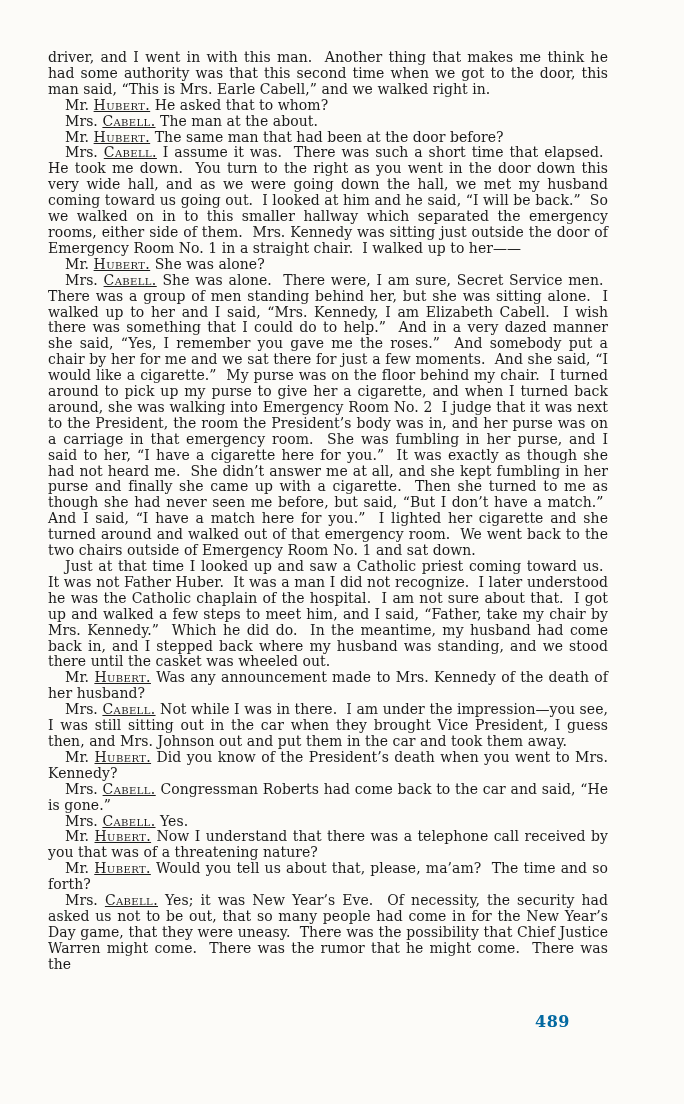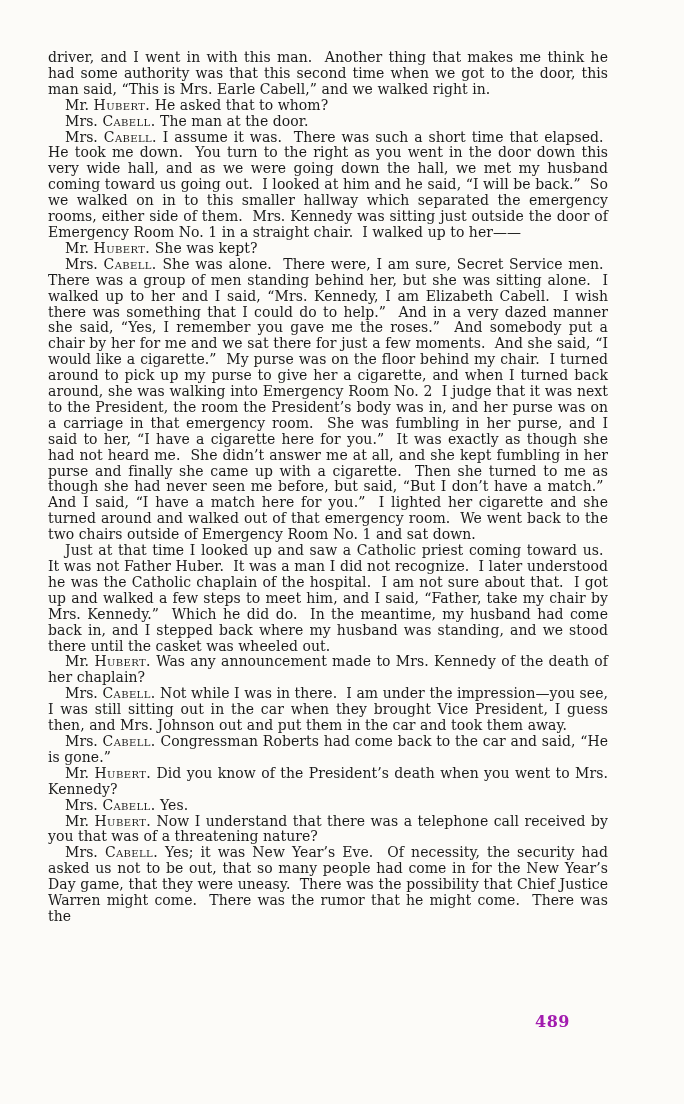--- a/index.html
+++ b/index.html
@@ -26,65 +26,68 @@
   }
   .para {
     margin: 0;
     text-indent: 17px;
   }
   .para.flush { text-indent: 0; }
   .speaker-prefix { }
   .speaker-name {
     font-variant: small-caps;
     letter-spacing: 0.4px;
+    text-decoration: underline;
   }
   .page-number {
     position: absolute;
     top: 1012px;
     right: 114px;
     font-size: 16px;
     font-weight: bold;
     letter-spacing: 0.5px;
-    color: #a21caf;
+    color: #0369a1;
   }
 </style>
 </head>
 <body>
 
 <div class="page">
   <div class="text-block">
 
     <p class="para flush"><span class="speaker-prefix"></span> <span class="speaker-name"></span> <span class="para-text">driver, and I went in with this man.&nbsp; Another thing that makes me think he had some authority was that this second time when we got to the door, this man said, “This is Mrs. Earle Cabell,” and we walked right in.</span></p>
 
     <p class="para"><span class="speaker-prefix">Mr.</span> <span class="speaker-name">Hubert.</span> <span class="para-text">He asked that to whom?</span></p>
 
-    <p class="para"><span class="speaker-prefix">Mrs.</span> <span class="speaker-name">Cabell.</span> <span class="para-text">The man at the door.</span></p>
+    <p class="para"><span class="speaker-prefix">Mrs.</span> <span class="speaker-name">Cabell.</span> <span class="para-text">The man at the about.</span></p>
 
+    <p class="para"><span class="speaker-prefix">Mr.</span> <span class="speaker-name">Hubert.</span> <span class="para-text">The same man that had been at the door before?</span></p>
 
     <p class="para"><span class="speaker-prefix">Mrs.</span> <span class="speaker-name">Cabell.</span> <span class="para-text">I assume it was.&nbsp; There was such a short time that elapsed.&nbsp; He took me down.&nbsp; You turn to the right as you went in the door down this very wide hall, and as we were going down the hall, we met my husband coming toward us going out.&nbsp; I looked at him and he said, “I will be back.”&nbsp; So we walked on in to this smaller hallway which separated the emergency rooms, either side of them.&nbsp; Mrs. Kennedy was sitting just outside the door of Emergency Room No. 1 in a straight chair.&nbsp; I walked up to her——</span></p>
 
-    <p class="para"><span class="speaker-prefix">Mr.</span> <span class="speaker-name">Hubert.</span> <span class="para-text">She was kept?</span></p>
+    <p class="para"><span class="speaker-prefix">Mr.</span> <span class="speaker-name">Hubert.</span> <span class="para-text">She was alone?</span></p>
 
     <p class="para"><span class="speaker-prefix">Mrs.</span> <span class="speaker-name">Cabell.</span> <span class="para-text">She was alone.&nbsp; There were, I am sure, Secret Service men.&nbsp; There was a group of men standing behind her, but she was sitting alone.&nbsp; I walked up to her and I said, “Mrs. Kennedy, I am Elizabeth Cabell.&nbsp; I wish there was something that I could do to help.”&nbsp; And in a very dazed manner she said, “Yes, I remember you gave me the roses.”&nbsp; And somebody put a chair by her for me and we sat there for just a few moments.&nbsp; And she said, “I would like a cigarette.”&nbsp; My purse was on the floor behind my chair.&nbsp; I turned around to pick up my purse to give her a cigarette, and when I turned back around, she was walking into Emergency Room No. 2&nbsp; I judge that it was next to the President, the room the President’s body was in, and her purse was on a carriage in that emergency room.&nbsp; She was fumbling in her purse, and I said to her, “I have a cigarette here for you.”&nbsp; It was exactly as though she had not heard me.&nbsp; She didn’t answer me at all, and she kept fumbling in her purse and finally she came up with a cigarette.&nbsp; Then she turned to me as though she had never seen me before, but said, “But I don’t have a match.”&nbsp; And I said, “I have a match here for you.”&nbsp; I lighted her cigarette and she turned around and walked out of that emergency room.&nbsp; We went back to the two chairs outside of Emergency Room No. 1 and sat down.</span></p>
 
     <p class="para"><span class="speaker-prefix"></span> <span class="speaker-name"></span> <span class="para-text">Just at that time I looked up and saw a Catholic priest coming toward us.&nbsp; It was not Father Huber.&nbsp; It was a man I did not recognize.&nbsp; I later understood he was the Catholic chaplain of the hospital.&nbsp; I am not sure about that.&nbsp; I got up and walked a few steps to meet him, and I said, “Father, take my chair by Mrs. Kennedy.”&nbsp; Which he did do.&nbsp; In the meantime, my husband had come back in, and I stepped back where my husband was standing, and we stood there until the casket was wheeled out.</span></p>
 
-    <p class="para"><span class="speaker-prefix">Mr.</span> <span class="speaker-name">Hubert.</span> <span class="para-text">Was any announcement made to Mrs. Kennedy of the death of her chaplain?</span></p>
+    <p class="para"><span class="speaker-prefix">Mr.</span> <span class="speaker-name">Hubert.</span> <span class="para-text">Was any announcement made to Mrs. Kennedy of the death of her husband?</span></p>
 
     <p class="para"><span class="speaker-prefix">Mrs.</span> <span class="speaker-name">Cabell.</span> <span class="para-text">Not while I was in there.&nbsp; I am under the impression—you see, I was still sitting out in the car when they brought Vice President, I guess then, and Mrs. Johnson out and put them in the car and took them away.</span></p>
 
+    <p class="para"><span class="speaker-prefix">Mr.</span> <span class="speaker-name">Hubert.</span> <span class="para-text">Did you know of the President’s death when you went to Mrs. Kennedy?</span></p>
+
     <p class="para"><span class="speaker-prefix">Mrs.</span> <span class="speaker-name">Cabell.</span> <span class="para-text">Congressman Roberts had come back to the car and said, “He is gone.”</span></p>
-
-    <p class="para"><span class="speaker-prefix">Mr.</span> <span class="speaker-name">Hubert.</span> <span class="para-text">Did you know of the President’s death when you went to Mrs. Kennedy?</span></p>
 
 
 
     <p class="para"><span class="speaker-prefix">Mrs.</span> <span class="speaker-name">Cabell.</span> <span class="para-text">Yes.</span></p>
 
     <p class="para"><span class="speaker-prefix">Mr.</span> <span class="speaker-name">Hubert.</span> <span class="para-text">Now I understand that there was a telephone call received by you that was of a threatening nature?</span></p>
 
+    <p class="para"><span class="speaker-prefix">Mr.</span> <span class="speaker-name">Hubert.</span> <span class="para-text">Would you tell us about that, please, ma’am?&nbsp; The time and so forth?</span></p>
 
     <p class="para"><span class="speaker-prefix">Mrs.</span> <span class="speaker-name">Cabell.</span> <span class="para-text">Yes; it was New Year’s Eve.&nbsp; Of necessity, the security had asked us not to be out, that so many people had come in for the New Year’s Day game, that they were uneasy.&nbsp; There was the possibility that Chief Justice Warren might come.&nbsp; There was the rumor that he might come.&nbsp; There was the</span></p>
 
   </div>
 
   <div class="page-number">489</div>
 </div>
 
 </body></html>

